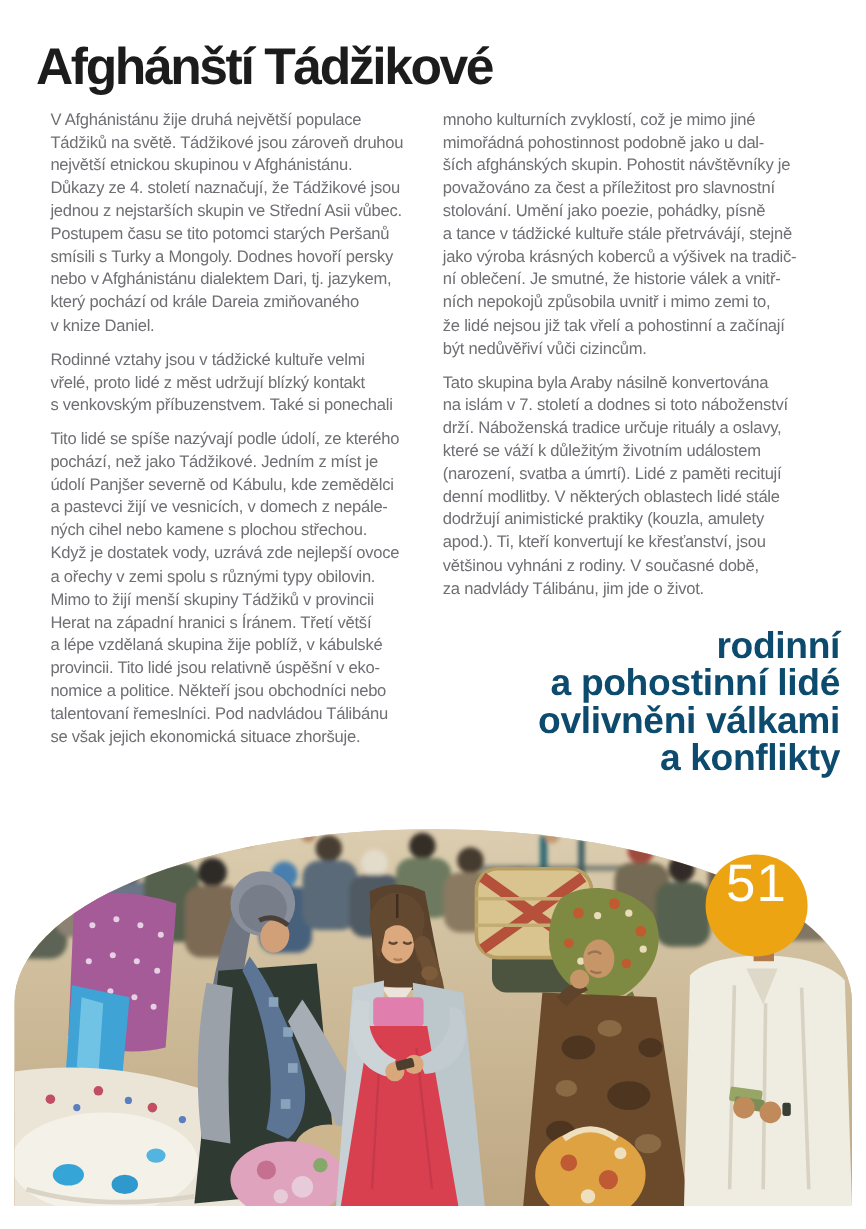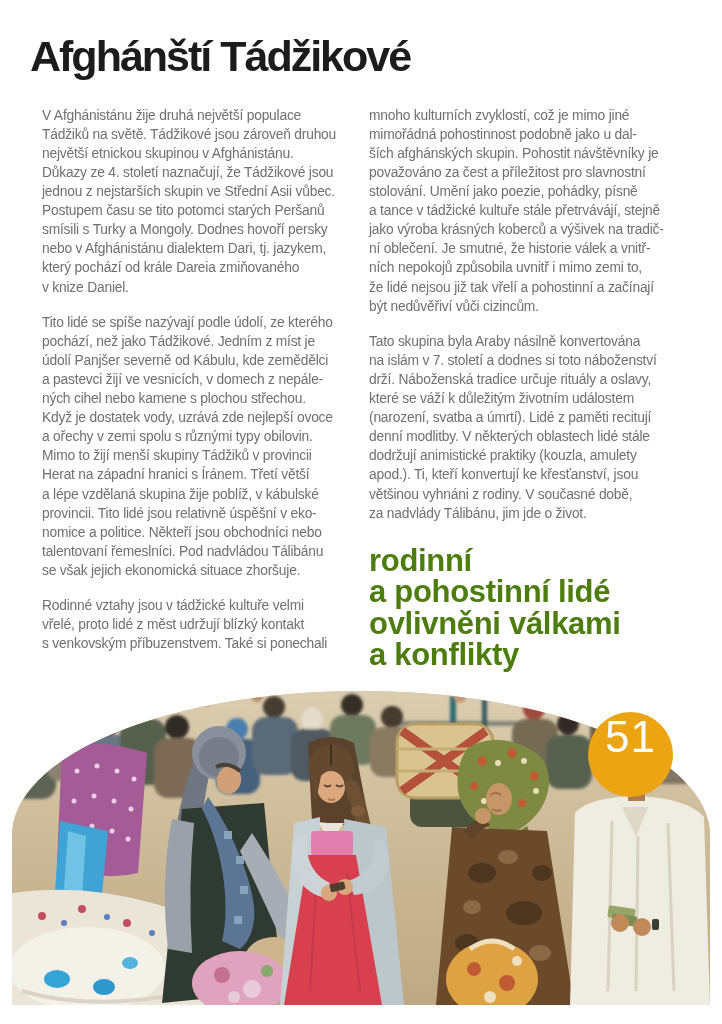--- a/index.html
+++ b/index.html
@@ -11,29 +11,29 @@
     margin:34px 20px 0 30px;
     font-size:43px; font-weight:800; letter-spacing:-2px;
     color:#1c1c1c; line-height:1.04; white-space:nowrap;
   }
   .columns {
     display:flex; gap:9px; margin:11px 20px 0 42px;
   }
   .col-left  { width:318px; }
   .col-right { width:331px; }
   .body-p {
-    margin:16px 0 9px 0;
+    margin:0 0 9px 0;
     font-size:13.8px; line-height:19.1px; letter-spacing:-0.2px;
     color:#6f6f74; white-space:pre-line;
   }
   .pull-quote {
     margin-top:22px;
-    text-align:left;
+    text-align:right;
     font-size:31px; line-height:31.5px; font-weight:800; letter-spacing:-0.3px;
-    color:#4d7c0f; white-space:pre-line;
+    color:#0c4a6e; white-space:pre-line;
   }
   .photo {
     position:absolute; left:12px; top:691px; width:698px; height:314px;
     border-radius:50% 50% 0 0 / 46% 46% 0 0;
     overflow:hidden; background:#cfbd9d;
   }
   .photo svg { display:block; width:698px; height:314px; }
   .badge {
     position:absolute; left:588px; top:712px; width:85px; height:85px;
     border-radius:50%; background:#ECA413; color:#ffffff; z-index:3;
@@ -53,37 +53,37 @@
       <p class="body-p">V Afghánistánu žije druhá největší populace
 Tádžiků na světě. Tádžikové jsou zároveň druhou
 největší etnickou skupinou v Afghánistánu.
 Důkazy ze 4. století naznačují, že Tádžikové jsou
 jednou z nejstarších skupin ve Střední Asii vůbec.
 Postupem času se tito potomci starých Peršanů
 smísili s Turky a Mongoly. Dodnes hovoří persky
 nebo v Afghánistánu dialektem Dari, tj. jazykem,
 který pochází od krále Dareia zmiňovaného
 v knize Daniel.</p>
+      <p class="body-p">Rodinné vztahy jsou v tádžické kultuře velmi
+vřelé, proto lidé z měst udržují blízký kontakt
+s venkovským příbuzenstvem. Také si ponechali</p>
       <p class="body-p">Tito lidé se spíše nazývají podle údolí, ze kterého
 pochází, než jako Tádžikové. Jedním z míst je
 údolí Panjšer severně od Kábulu, kde zemědělci
 a pastevci žijí ve vesnicích, v domech z nepále-
 ných cihel nebo kamene s plochou střechou.
 Když je dostatek vody, uzrává zde nejlepší ovoce
 a ořechy v zemi spolu s různými typy obilovin.
 Mimo to žijí menší skupiny Tádžiků v provincii
 Herat na západní hranici s Íránem. Třetí větší
 a lépe vzdělaná skupina žije poblíž, v kábulské
 provincii. Tito lidé jsou relativně úspěšní v eko-
 nomice a politice. Někteří jsou obchodníci nebo
 talentovaní řemeslníci. Pod nadvládou Tálibánu
 se však jejich ekonomická situace zhoršuje.</p>
-      <p class="body-p">Rodinné vztahy jsou v tádžické kultuře velmi
-vřelé, proto lidé z měst udržují blízký kontakt
-s venkovským příbuzenstvem. Také si ponechali</p>
     </div>
     <div class="col-right">
       <p class="body-p">mnoho kulturních zvyklostí, což je mimo jiné
 mimořádná pohostinnost podobně jako u dal-
 ších afghánských skupin. Pohostit návštěvníky je
 považováno za čest a příležitost pro slavnostní
 stolování. Umění jako poezie, pohádky, písně
 a tance v tádžické kultuře stále přetrvávájí, stejně
 jako výroba krásných koberců a výšivek na tradič-
 ní oblečení. Je smutné, že historie válek a vnitř-

